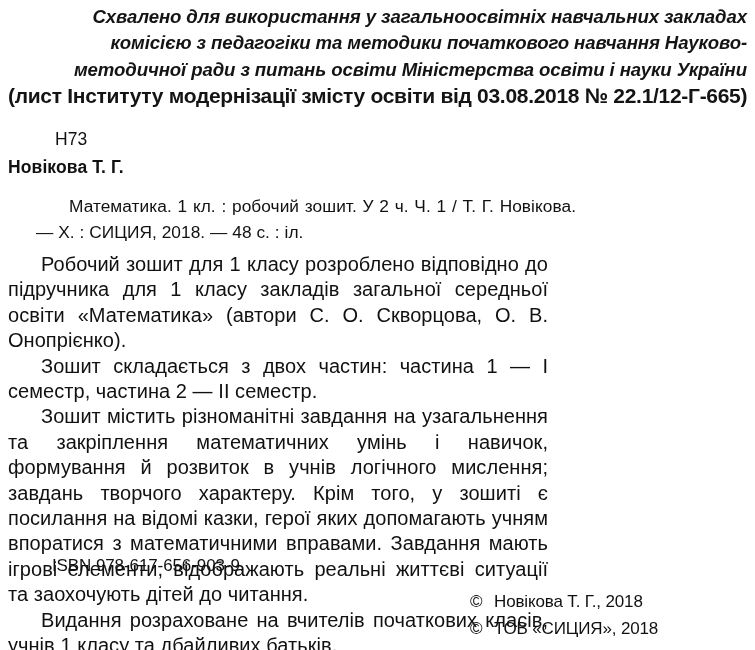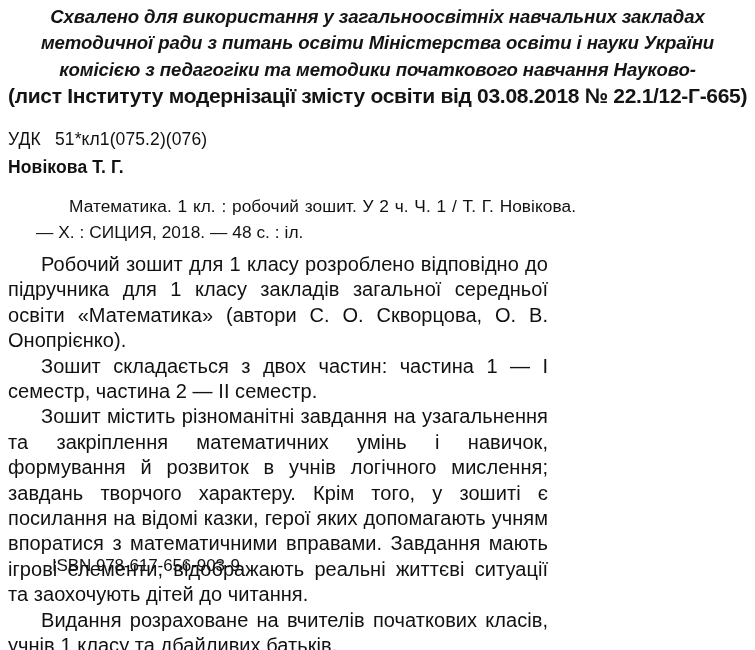--- a/index.html
+++ b/index.html
@@ -23,21 +23,21 @@
     height: 650px;
     box-sizing: border-box;
   }
 
   
   .approval {
     position: absolute;
     left: 8px;
     top: 4px;
     width: 739px;
-    text-align: center;
+    text-align: right;
     font-style: italic;
     font-weight: bold;
     font-size: 18.6px;
     line-height: 26.3px;
     letter-spacing: -0.1px;
     color: #141414;
   }
   .approval .ln {
     display: block;
     white-space: nowrap;
@@ -145,36 +145,40 @@
     width: 24px;
   }
 </style>
 </head>
 <body>
 
 <div class="page">
 
   <div class="approval">
     <span class="ln ln-1">Схвалено для використання у загальноосвітніх навчальних закладах</span>
+    <span class="ln ln-2">комісією з педагогіки та методики початкового навчання Науково-</span>
     <span class="ln ln-3">методичної ради з питань освіти Міністерства освіти і науки України</span>
-    <span class="ln ln-2">комісією з педагогіки та методики початкового навчання Науково-</span>
     <span class="ln ln-4">(лист Інституту модернізації змісту освіти від 03.08.2018 № 22.1/12-Г-665)</span>
   </div>
 
   <div class="udc">
-    <span class="udc-row"><span class="udc-label">УДК</span><span>51*кл1(075.2)(076)</span></span>
+    <span class="udc-row"><span class="udc-code2">Н73</span></span>
   </div>
 
   <div class="author-line">Новікова Т. Г.</div>
 
   <div class="biblio">Математика. 1 кл. : робочий зошит. У 2 ч. Ч. 1 / Т. Г. Новікова. — Х. : СИЦИЯ, 2018. — 48 с. : іл.</div>
 
   <div class="annotation">
     <p>Робочий зошит для 1 класу розроблено відповідно до підручника для 1 класу закладів загальної середньої освіти «Математика» (автори С. О. Скворцова, О. В. Онопрієнко).</p>
     <p>Зошит складається з двох частин: частина 1 — I семестр, частина 2 — II семестр.</p>
     <p>Зошит містить різноманітні завдання на узагальнення та закріплення математичних умінь і навичок, формування й розвиток в учнів логічного мислення; завдань творчого характеру. Крім того, у зошиті є посилання на відомі казки, герої яких допомагають учням впоратися з математичними вправами. Завдання мають ігрові елементи, відображають реальні життєві ситуації та заохочують дітей до читання.</p>
     <p>Видання розраховане на вчителів початкових класів, учнів 1 класу та дбайливих батьків.</p>
   </div>
 
   <div class="isbn">ISBN 978-617-656-903-9.</div>
 
+  <div class="copyright">
+    <span class="cr-row"><span class="cr-mark">©</span><span>Новікова Т. Г., 2018</span></span>
+    <span class="cr-row"><span class="cr-mark">©</span><span>ТОВ «СИЦИЯ», 2018</span></span>
+  </div>
 
 </div>
 
 </body></html>

